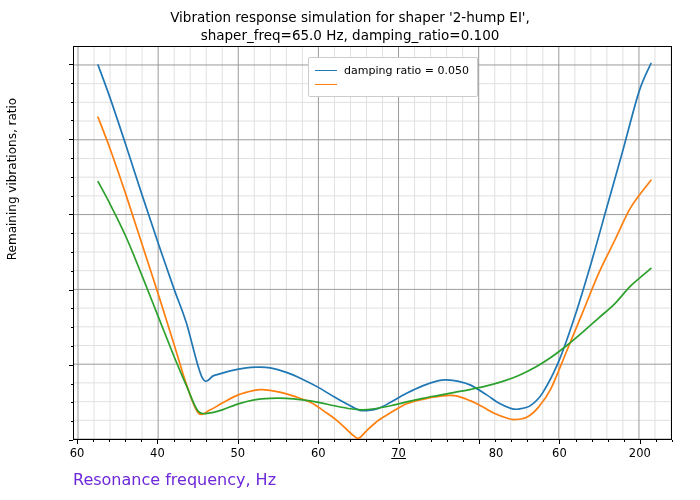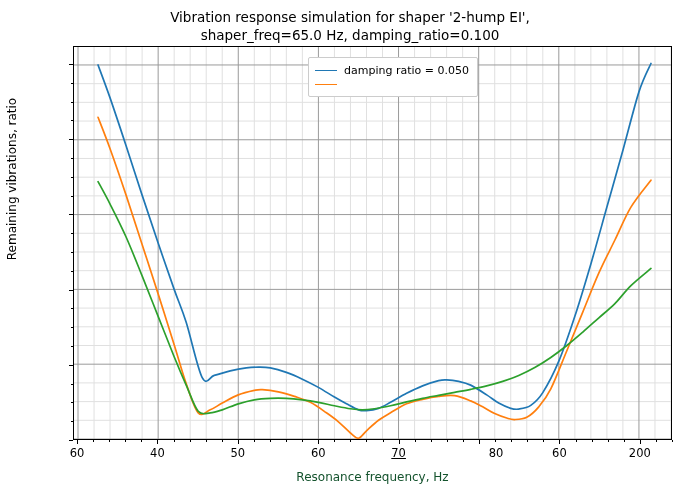--- a/index.html
+++ b/index.html
@@ -26,21 +26,21 @@
 
   .ylabel{
     position:absolute;
     left:-188px;top:172px;width:400px;
     transform:rotate(-90deg);
     transform-origin:center center;
     text-align:center;font-size:12px;color:#000000;
   }
   .xlabel{
     position:absolute;left:73px;top:470px;width:599px;
-    text-align:center;font-size:12px;color:#14532d;
+    text-align:left;font-size:16px;color:#6d28d9;
   }
   .xtick{
     position:absolute;top:446px;width:60px;margin-left:-30px;
     text-align:center;font-size:11.5px;color:#000000;
   }
   .ytickmark{position:absolute;left:69px;width:4px;height:1px;background:#000;}
   .ytickmark.minor{left:71px;width:2px;}
   .xtickmark{position:absolute;top:440px;width:1px;height:4px;background:#000;}
   .xtickmark.minor{height:2px;}
 

